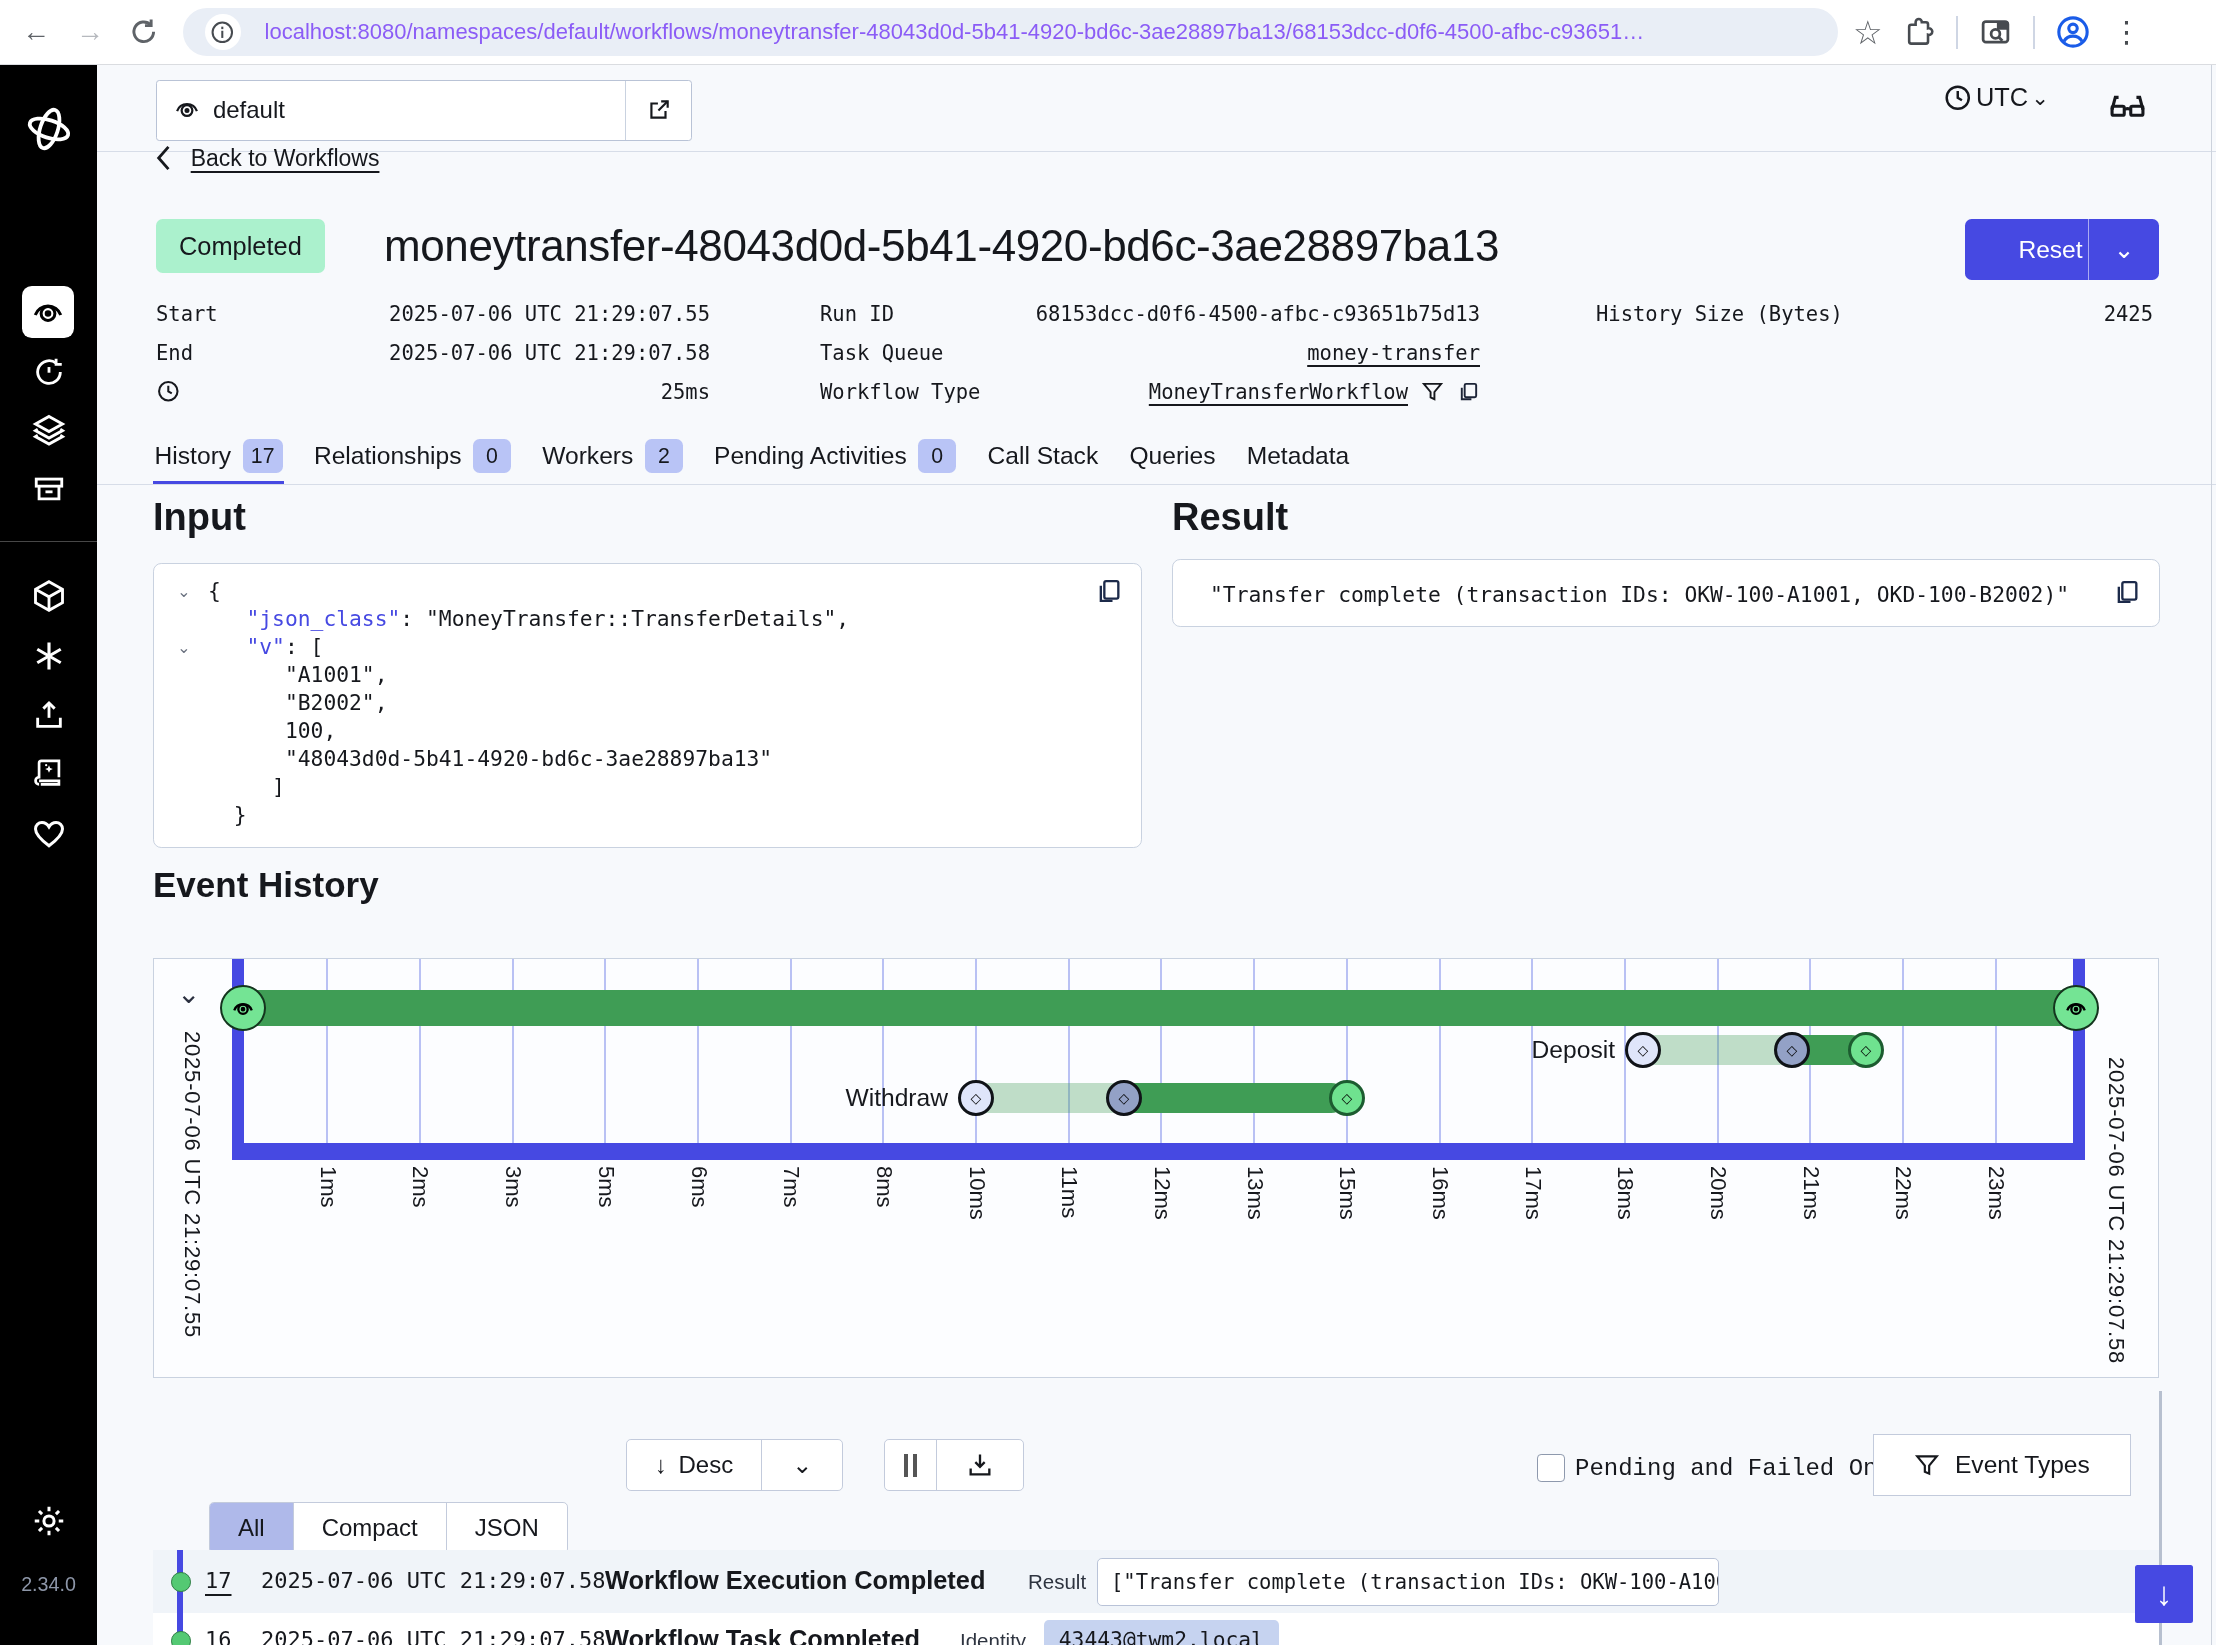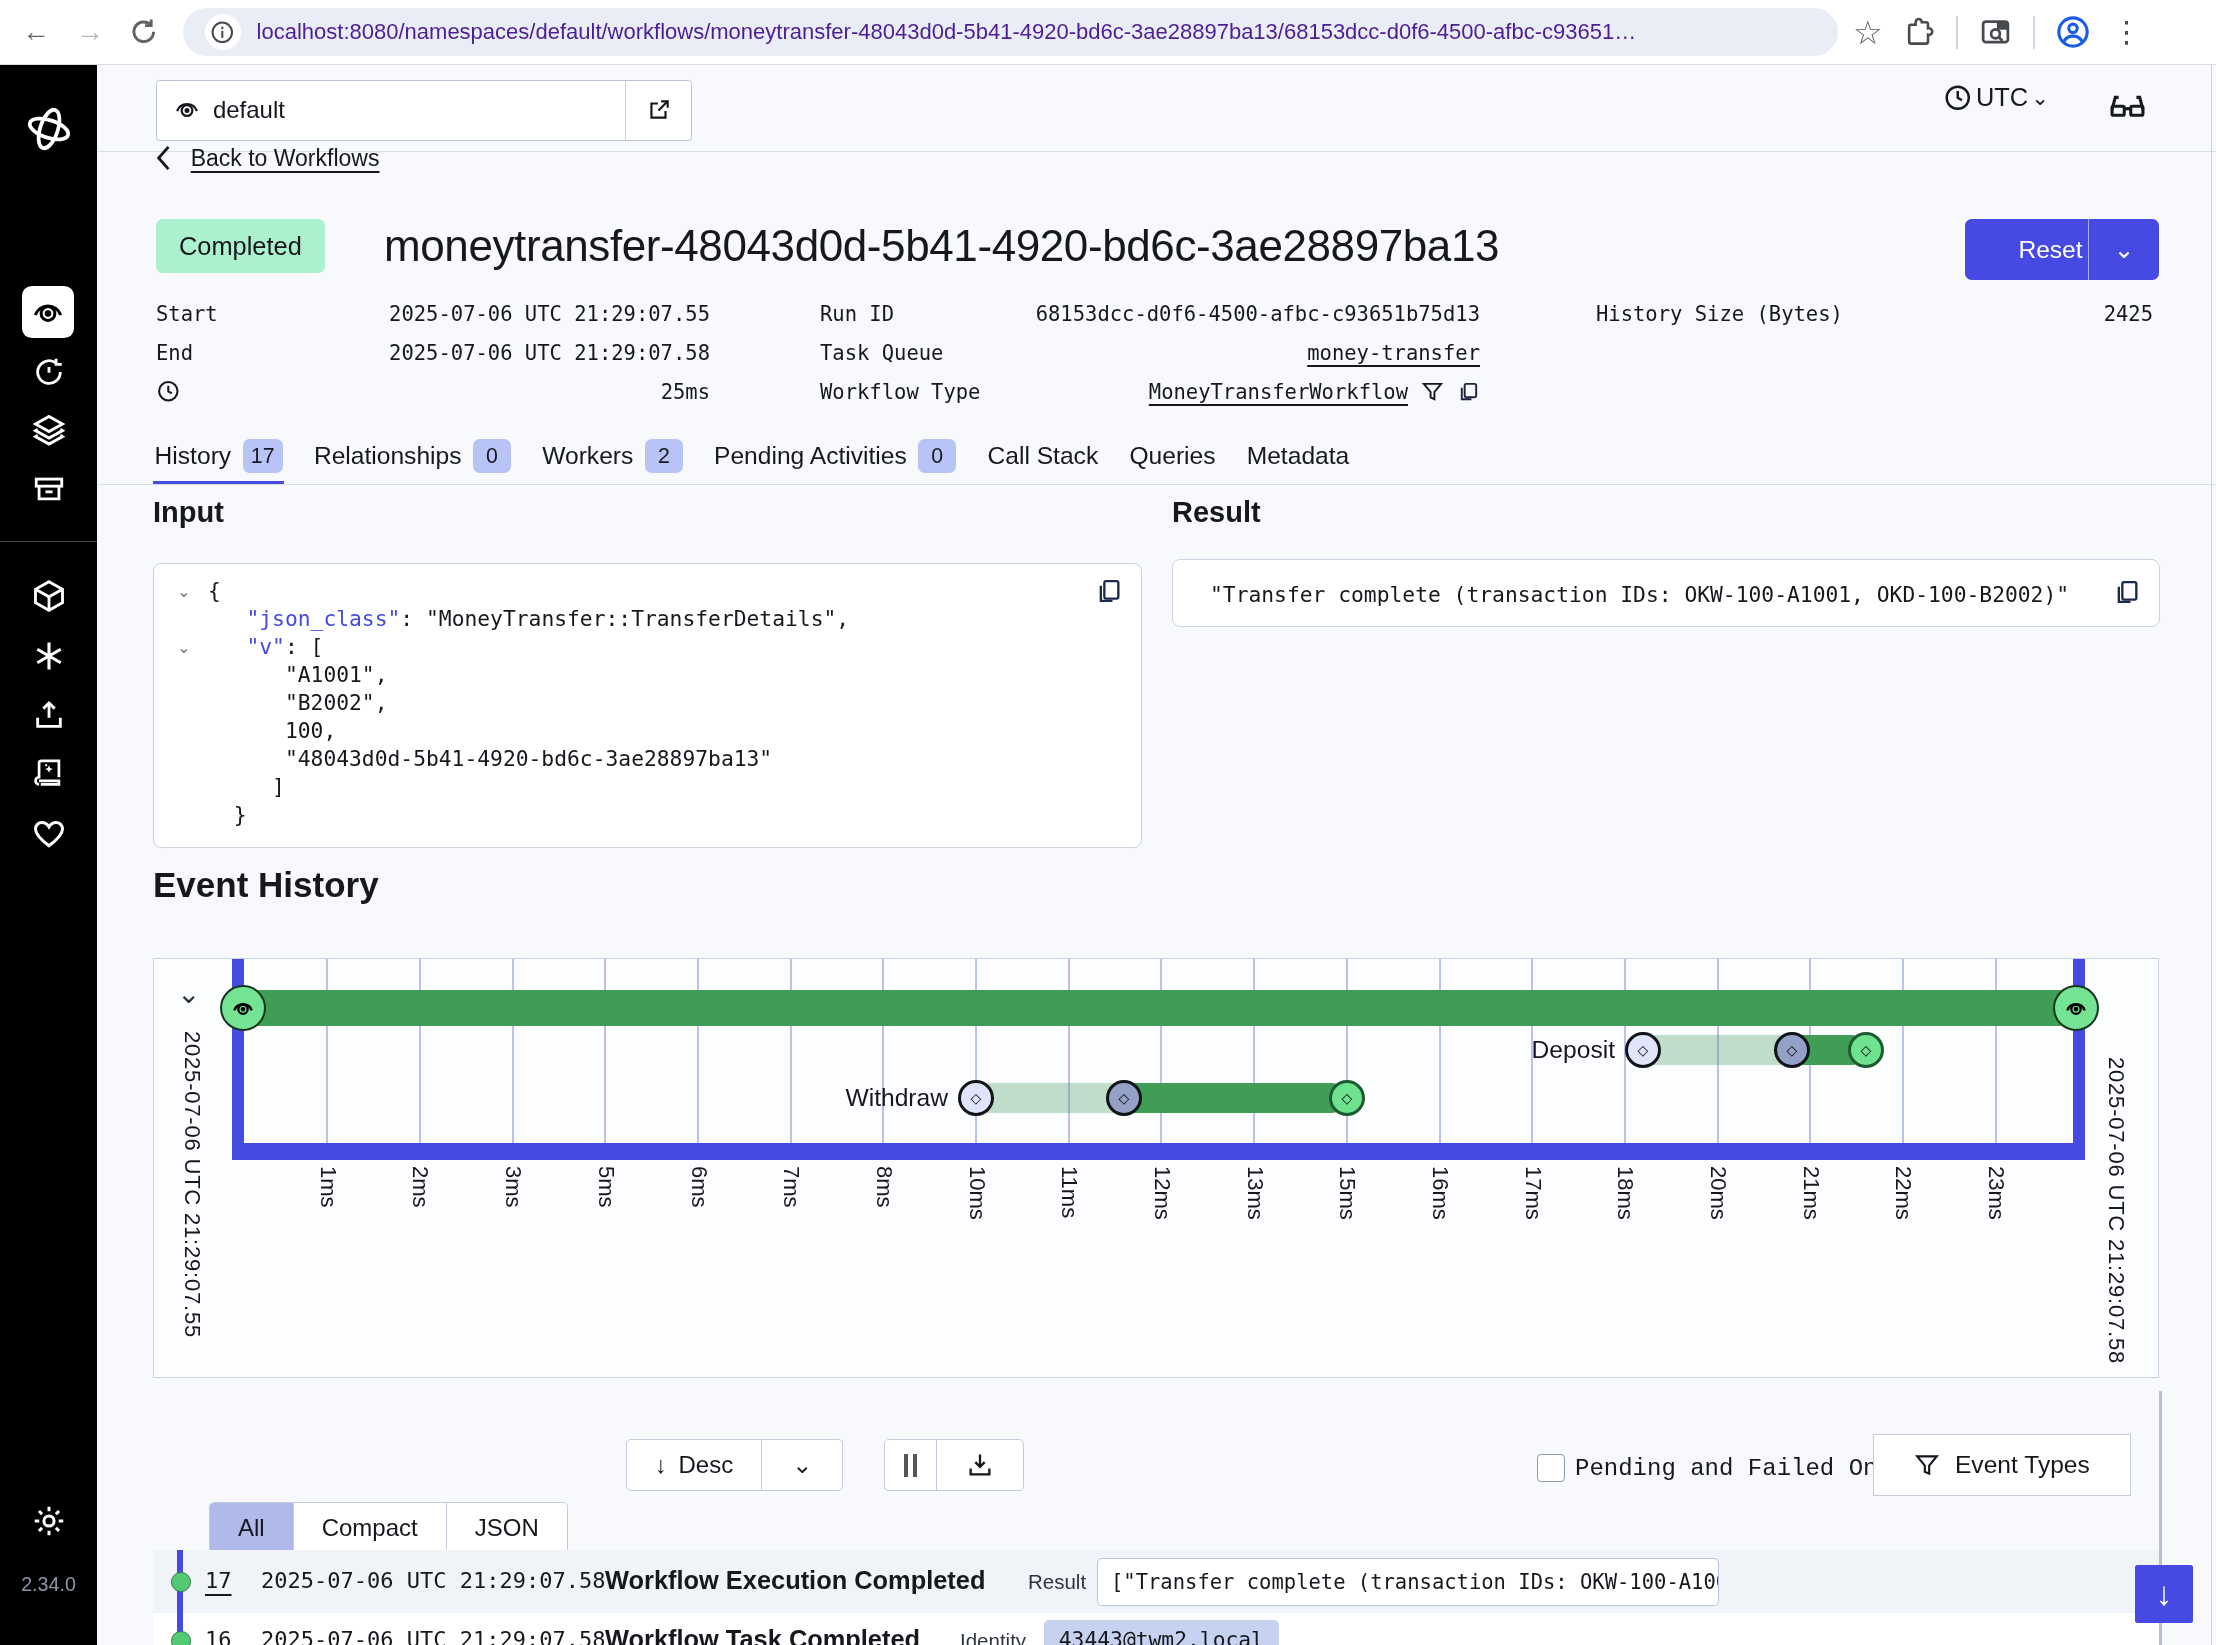--- a/index.html
+++ b/index.html
@@ -8,21 +8,21 @@
   .mono { font-family:"DejaVu Sans Mono", monospace; }
 
   
   .browser { position:absolute; left:0; top:0; width:2216px; height:65px; background:#fff;
              border-bottom:0.8px solid #dadce0; display:flex; align-items:center; }
   .nav-ico { width:36px; text-align:center; font-size:28px; color:#5f6368; margin-left:18px; cursor:pointer; }
   .nav-ico.disabled { color:#b6b9be; }
   .omnibox { margin-left:21.3px; width:1655px; height:48px; background:#e9eef6; border-radius:24px;
              display:flex; align-items:center; padding:0 21.3px; }
   .omni-info { width:36px; height:36px; border-radius:50%; background:#fff; display:flex; align-items:center; justify-content:center; }
-  .omni-url { margin-left:16px; font-size:22px; color:#4c1d95; white-space:nowrap; overflow:hidden; }
+  .omni-url { margin-left:24px; font-size:22px; color:#8b5cf6; white-space:nowrap; overflow:hidden; }
   .chrome-right { display:flex; align-items:center; margin-left:14.8px; gap:21.3px; }
   .vdiv { width:1.6px; height:33px; background:#cfd6e4; }
 
   
   .sidebar { position:absolute; left:0; top:65px; width:97px; height:1581px; background:#000; }
   .sb-item { position:absolute; left:0; width:97px; height:52px; display:flex; align-items:center; justify-content:center; }
   .sb-active { position:absolute; left:22px; width:52px; height:52px; background:#fff; border-radius:9.8px;
                display:flex; align-items:center; justify-content:center; }
   .sb-divider { position:absolute; left:0; width:97px; height:0.8px; background:rgba(255,255,255,.28); }
   .sb-version { position:absolute; left:0; width:97px; text-align:center; color:#8d96a8; font-size:19.7px; }
@@ -58,21 +58,21 @@
 
   
   .tabs { position:absolute; left:56px; top:366px; display:flex; gap:28px; height:54px; }
   .tab { display:flex; align-items:center; gap:11.5px; font-size:24.6px; font-weight:500; padding:0 1.6px; border-bottom:4.1px solid transparent; }
   .tab.active { border-bottom-color:#4649e2; }
   .tab-badge { background:#b9c4f6; border-radius:6.6px; min-width:38px; height:34px; padding:0 8.2px;
                display:flex; align-items:center; justify-content:center; font-size:21.3px; }
   .tabs-rule { position:absolute; left:0; top:419px; width:2120px; height:0.8px; background:#d7dde8; }
 
   
-  .sec-h { position:absolute; font-size:29px; font-weight:700; }
+  .sec-h { position:absolute; font-size:38px; font-weight:700; }
   .io-panel { position:absolute; background:#fff; border:1.6px solid #c9d2e0; border-radius:8.2px; }
   .copy-ico { position:absolute; right:18px; top:13px; }
   #json-code { position:absolute; left:23px; top:13px; right:66px; font-family:"DejaVu Sans Mono", monospace;
                font-size:21.3px; line-height:28px; }
   .jline { display:flex; white-space:pre; }
   .jcaret { width:31px; color:#6b7280; font-size:16.4px; font-family:"Liberation Sans",sans-serif; }
   .jkey { color:#4649e2; }
   .result-text { position:absolute; left:37px; top:0; height:68px; display:flex; align-items:center; font-size:21.3px; }
 
   

